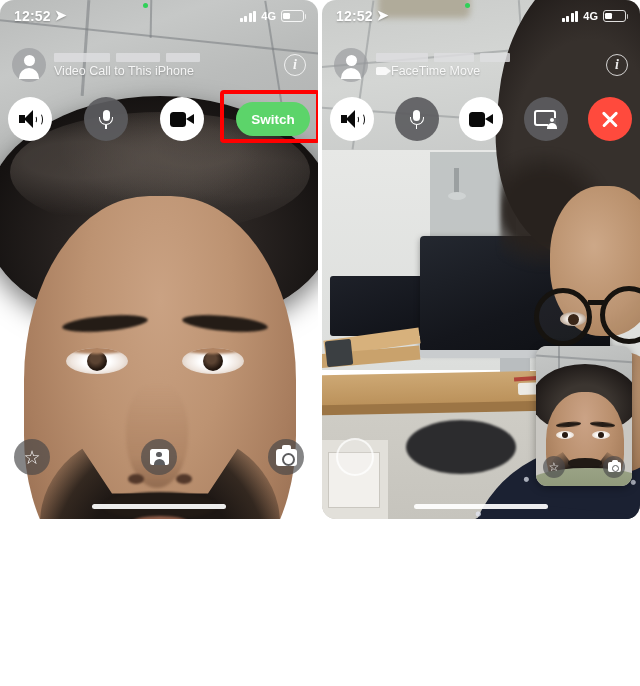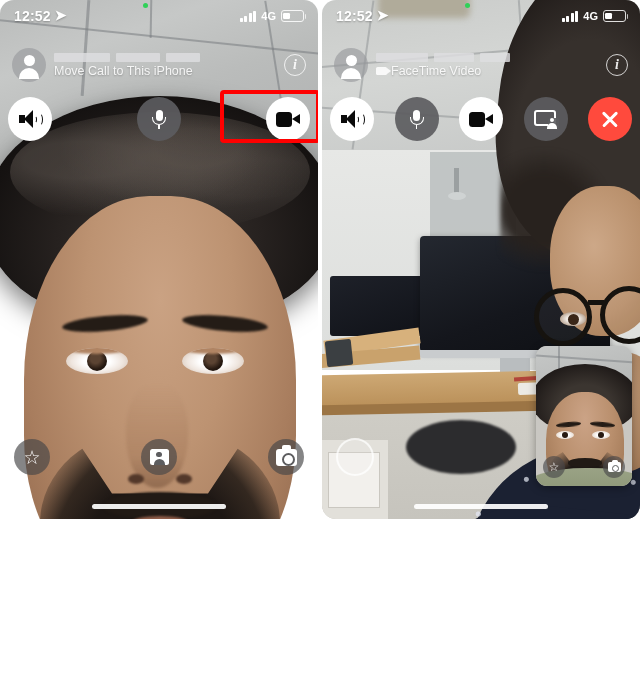--- a/index.html
+++ b/index.html
@@ -357,21 +357,21 @@
 
     <div class="callhdr">
       <div class="avatar"></div>
       <div class="hdr-txt">
         <div class="redact">
           <span style="width:56px"></span>
             <span style="width:44px"></span>
             <span style="width:34px"></span>
         </div>
         <div class="subline">
-          <span>Move Call to This iPhone</span>
+          <span>Video Call to This iPhone</span>
         </div>
       </div>
       <div class="infobtn">i</div>
     </div>
 
     <div class="ctrlrow left-row">
       <div class="cbtn on">
         <span class="spk">
           <i class="body"></i>
             <i class="cone"></i>
@@ -385,20 +385,21 @@
             <i class="arc"></i>
             <i class="stem"></i>
         </span>
       </div>
       <div class="cbtn on">
         <span class="vid">
             <i class="bx"></i>
             <i class="tr"></i>
           </span>
       </div>
+      <div class="switchbtn">Switch</div>
     </div>
 
     <div class="hl-box"></div>
 
     <div class="botrow">
       <div class="bbtn">
         <span class="star">☆</span>
       </div>
       <div class="bbtn">
         <span class="person-sq"></span>
@@ -481,21 +482,21 @@
     <div class="callhdr">
       <div class="avatar"></div>
       <div class="hdr-txt">
         <div class="redact">
           <span style="width:52px"></span>
             <span style="width:40px"></span>
             <span style="width:30px"></span>
         </div>
         <div class="subline">
           <span class="mini-cam"></span>
-          <span>FaceTime Video</span>
+          <span>FaceTime Move</span>
         </div>
       </div>
       <div class="infobtn">i</div>
     </div>
 
     <div class="ctrlrow right-row">
       <div class="cbtn on">
         <span class="spk">
           <i class="body"></i>
             <i class="cone"></i>

